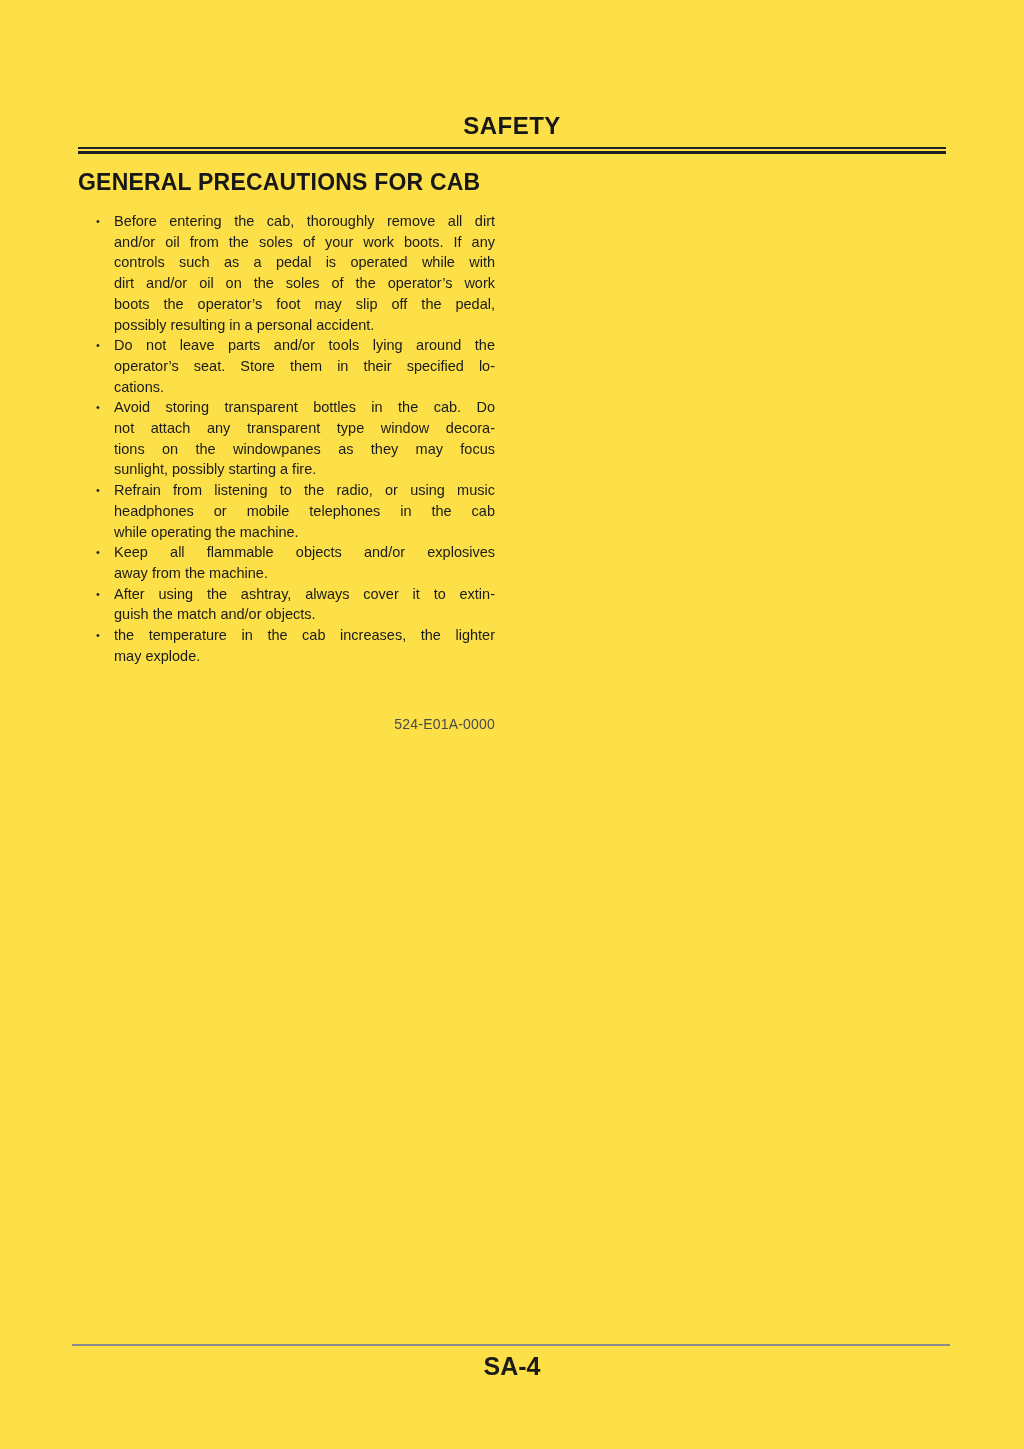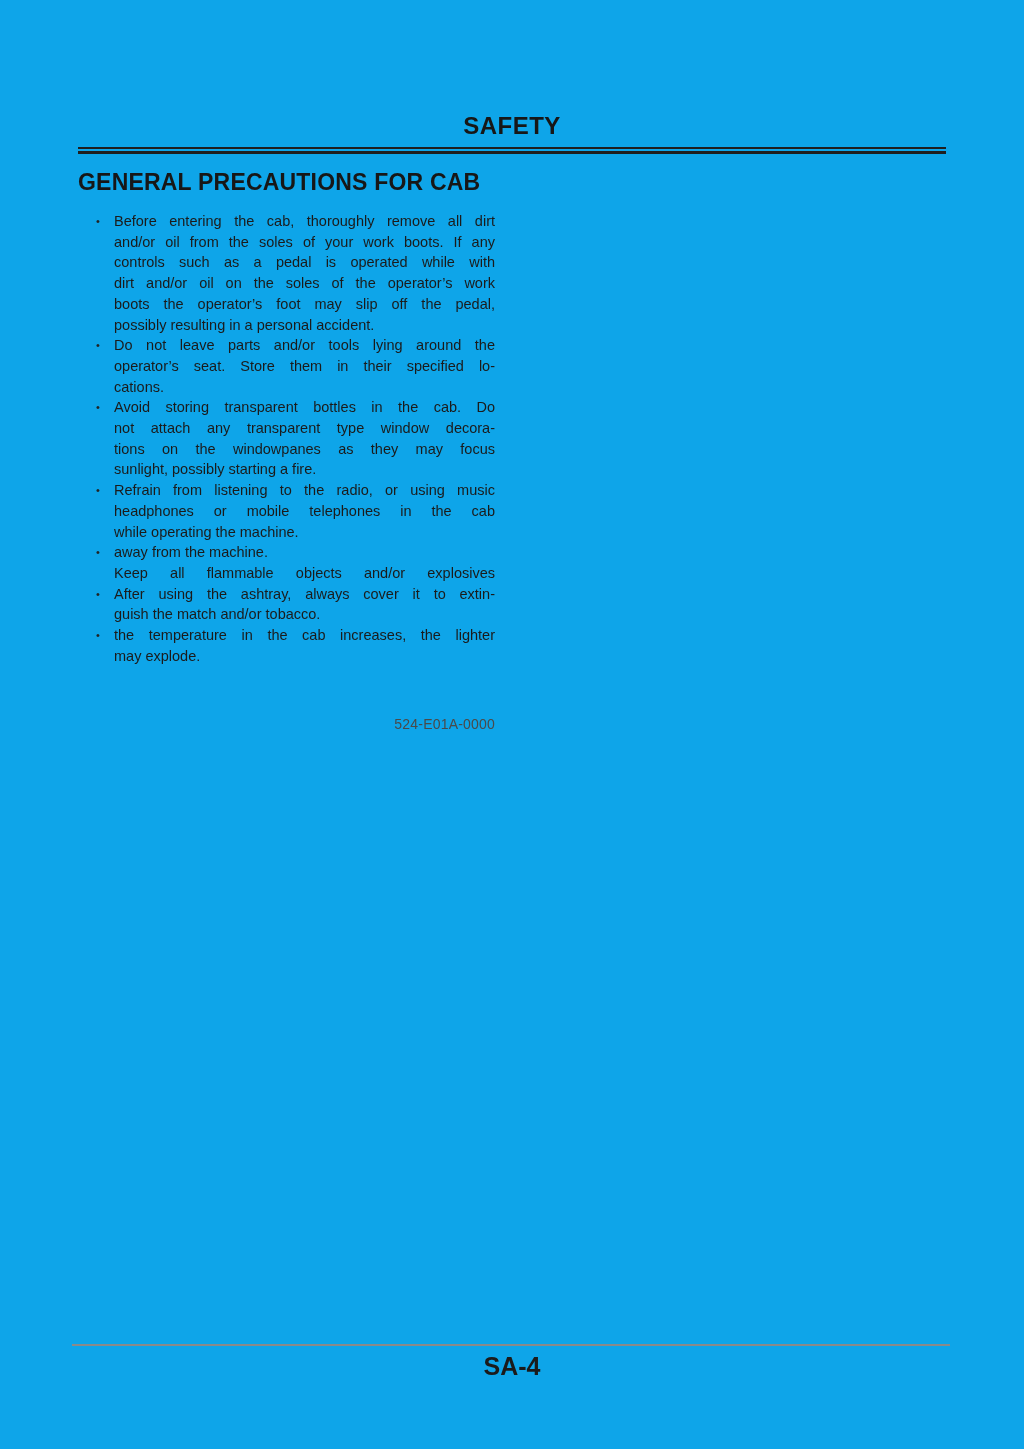--- a/index.html
+++ b/index.html
@@ -4,21 +4,21 @@
 <style>
   html, body {
     margin: 0;
     padding: 0;
     background: #ffffff;
   }
   .page {
     position: relative;
     width: 1024px;
     height: 1449px;
-    background: #0ea5e9;
+    background: #fde047;
     font-family: "Liberation Sans", sans-serif;
     color: #1b1b1b;
     overflow: hidden;
   }
   .doc-title {
     position: absolute;
     top: 112px;
     left: 0;
     width: 100%;
     text-align: center;
@@ -155,29 +155,29 @@
         <span class="marker">•</span>
         <div class="li-text">
           <div class="line just">Refrain from listening to the radio, or using music</div>
           <div class="line just">headphones or mobile telephones in the cab</div>
           <div class="line">while operating the machine.</div>
         </div>
       </li>
       <li class="precaution-item">
         <span class="marker">•</span>
         <div class="li-text">
+          <div class="line just">Keep all flammable objects and/or explosives</div>
           <div class="line">away from the machine.</div>
-          <div class="line just">Keep all flammable objects and/or explosives</div>
         </div>
       </li>
       <li class="precaution-item">
         <span class="marker">•</span>
         <div class="li-text">
           <div class="line just">After using the ashtray, always cover it to extin-</div>
-          <div class="line">guish the match and/or tobacco.</div>
+          <div class="line">guish the match and/or objects.</div>
         </div>
       </li>
       <li class="precaution-item">
         <span class="marker">•</span>
         <div class="li-text">
           <div class="line just">the temperature in the cab increases, the lighter</div>
           <div class="line">may explode.</div>
         </div>
       </li>
     </ul>

